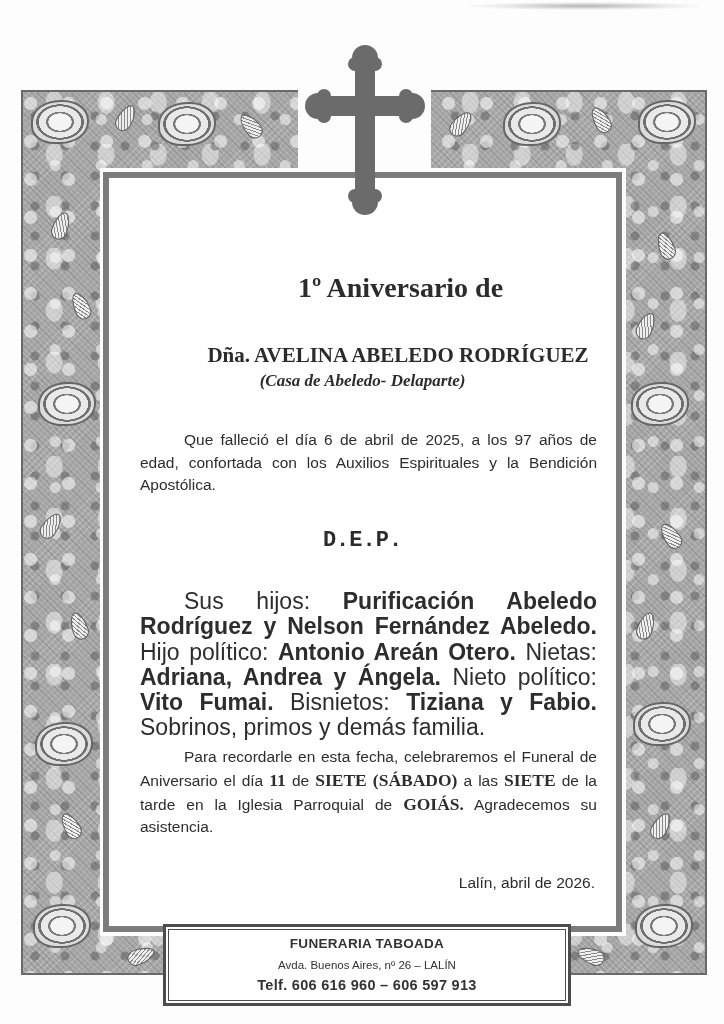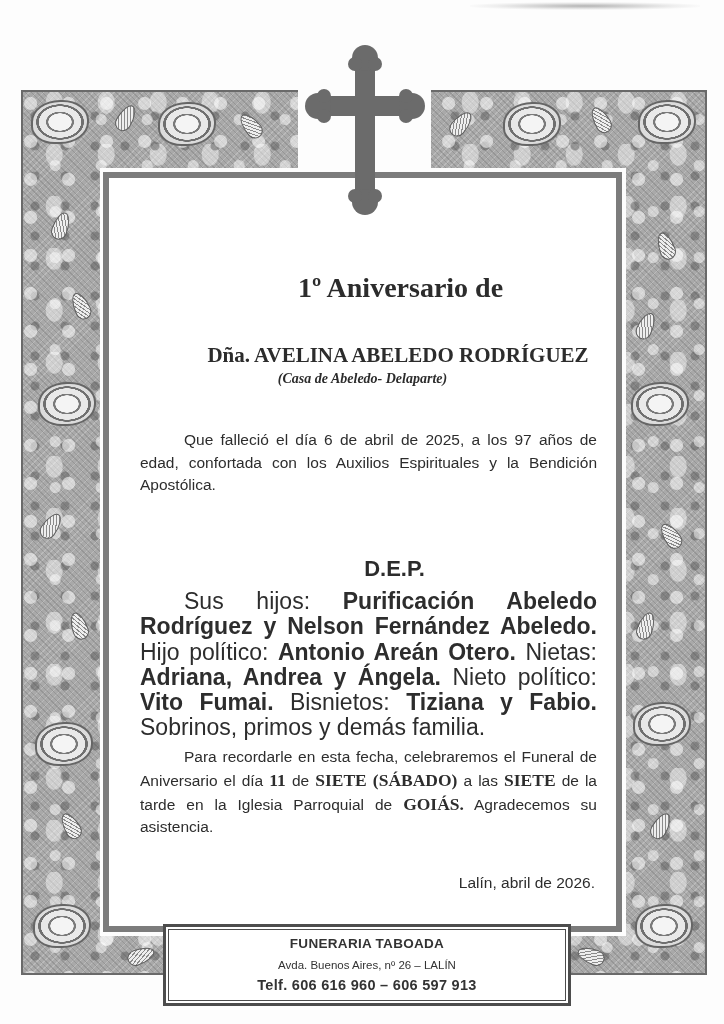--- a/index.html
+++ b/index.html
@@ -56,31 +56,31 @@
     .title {
       position: absolute; left: 103px; width: 595px; top: 272px; text-align: center;
       font-family: "Liberation Serif", serif; font-weight: bold; font-size: 28px; color: #2c2c2c;
     }
     .name {
       position: absolute; left: 103px; width: 590px; top: 343px; text-align: center;
       font-family: "Liberation Serif", serif; font-weight: bold; font-size: 21px; color: #2c2c2c;
     }
     .house {
       position: absolute; left: 103px; width: 519px; top: 371px; text-align: center;
-      font-family: "Liberation Serif", serif; font-style: italic; font-weight: bold; font-size: 14px; color: #2c2c2c;
+      font-family: "Liberation Serif", serif; font-style: italic; font-weight: bold; font-size: 17px; color: #2c2c2c;
     }
     .para {
       position: absolute; left: 140px; width: 457px;
       font-size: 15.5px; line-height: 22.5px; text-align: justify; color: #2d2d2d;
     }
     .para .indent { display: inline-block; width: 44px; }
     .p1 { top: 429px; }
     .dep {
-      position: absolute; left: 103px; width: 583px; top: 556px; text-align: center;
-      font-weight: bold; font-size: 22px; color: #2c2c2c;
+      position: absolute; left: 103px; width: 519px; top: 528px; text-align: center;
+      font-weight: bold; font-size: 22px; color: #2c2c2c; font-family: Liberation Mono, monospace;
     }
     .p2 { top: 589px; font-size: 23px; line-height: 25.3px; }
     .p3 { top: 746px; font-size: 15.5px; line-height: 22.8px; }
     .p3 .big { font-size: 17.5px; font-family: Liberation Serif, serif; }
     .place {
       position: absolute; left: 140px; width: 455px; top: 874px; text-align: right;
       font-size: 15.5px; color: #2d2d2d;
     }
     .funeral-box {
       position: absolute; left: 163px; top: 924px; width: 408px; height: 82px;

